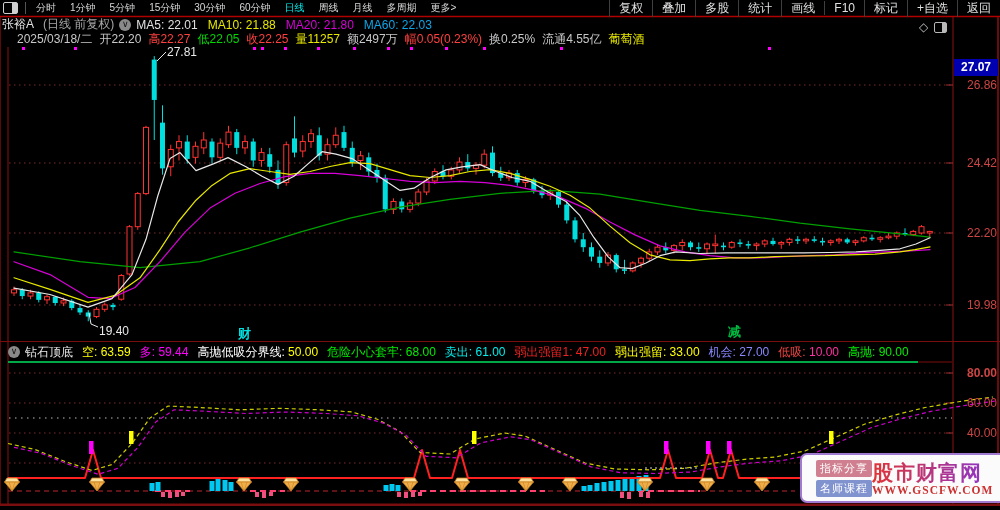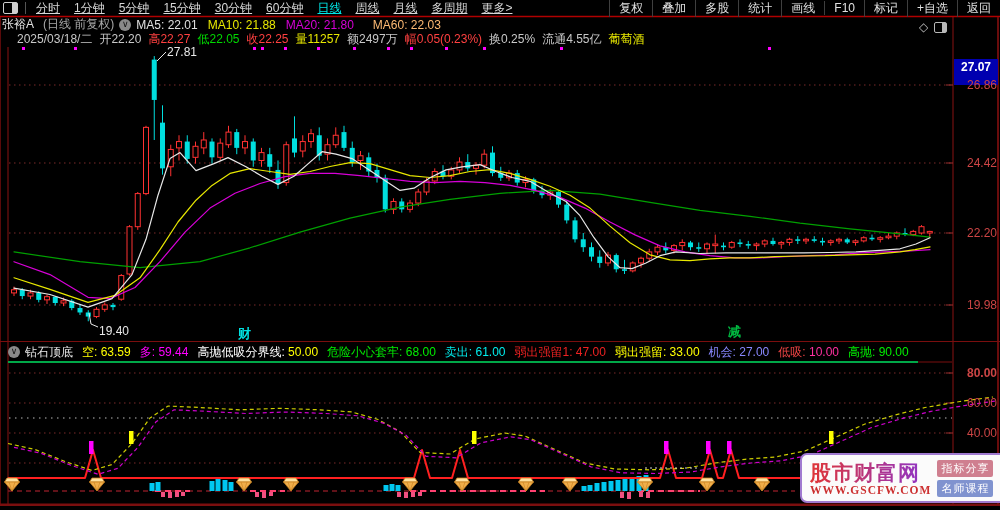--- a/index.html
+++ b/index.html
@@ -3,37 +3,37 @@
 <meta charset="utf-8">
 <style>
   html,body{margin:0;padding:0;background:#000;}
   #app{position:relative;width:1000px;height:510px;background:#000;overflow:hidden;
        font-family:"Liberation Sans","DejaVu Sans",sans-serif;}
   
   #menubar{position:absolute;left:0;top:0;width:1000px;height:16px;display:flex;align-items:center;}
   .win-icon{width:13px;height:10px;border:1.5px solid #cfcfcf;border-radius:2px;margin:0 4px 0 3px;position:relative;}
   .win-icon::after{content:"";position:absolute;right:0;top:0;width:5px;height:10px;background:#cfcfcf;}
   .menu-sep{width:1px;height:12px;background:#555;margin:0 3px;}
-  .tab{color:#d8d8d8;font-size:12px;padding:0 7px;white-space:nowrap;cursor:default;text-decoration:underline;}
+  .tab{color:#d8d8d8;font-size:10px;padding:0 7px;white-space:nowrap;cursor:default;}
   .tab.active{color:#00e8e8;}
   #rightbtns{margin-left:auto;display:flex;height:16px;align-items:center;}
   .rbtn{color:#e0e0e0;font-size:12px;padding:0 9px;border-left:1px solid #3f3f3f;white-space:nowrap;}
   
   #row2{position:absolute;left:2px;top:17px;height:15px;display:flex;align-items:center;font-size:12px;white-space:nowrap;}
   #row3{position:absolute;left:17px;top:32px;height:15px;display:flex;align-items:center;font-size:12px;white-space:nowrap;}
   .circle-icon{display:inline-block;width:12px;height:12px;border-radius:50%;background:#8a8a8a;color:#111;
       font-size:9px;line-height:11px;text-align:center;margin:0 5px;}
   #row3 span{margin-right:7px;}
   .corner-icons{position:absolute;top:20px;left:919px;display:flex;gap:6px;align-items:center;}
   .diamond-outline{color:#b8b8b8;font-size:12px;}
   .panel-icon{width:11px;height:9px;border:1.5px solid #b8b8b8;border-radius:2px;position:relative;}
   .panel-icon::after{content:"";position:absolute;right:0;top:0;width:4px;height:9px;background:#b8b8b8;}
   
   .pxlabel{position:absolute;width:42px;text-align:right;font-size:12px;color:#cd4545;transform:translateY(-50%);}
-  .pricebox{position:absolute;left:954px;top:59px;width:44px;height:26px;background:#0000b0;color:#fff;
+  .pricebox{position:absolute;left:954px;top:59px;width:44px;height:17px;background:#0000b0;color:#fff;
       font-size:12px;font-weight:bold;text-align:center;line-height:17px;}
   
   .anno{position:absolute;color:#e8e8e8;font-size:12px;}
   .cn-marker{position:absolute;font-size:13px;font-weight:bold;}
   
   #indheader{position:absolute;left:8px;top:343px;height:18px;display:flex;align-items:center;font-size:12px;white-space:nowrap;}
   #indheader .item{margin-right:9px;}
   
   #watermark{position:absolute;left:800px;top:453px;width:194px;height:46px;background:#fbfbfb;
       border:2px solid #a07ad0;border-radius:7px;display:flex;align-items:center;padding:0 4px 0 8px;z-index:5;}
@@ -475,21 +475,21 @@
 
 <div id="row2">
   <span style="color:#e0e0e0;">张裕A</span>
   <span style="color:#a8a8a8;margin-left:9px;">(日线 前复权)</span>
   <span class="circle-icon">∨</span>
 
 <span id="ma-holder" style="display:flex;gap:10px;">
         <span style="color: rgb(224, 224, 224);">MA5: 22.01</span>
         <span style="color: rgb(232, 232, 0);">MA10: 21.88</span>
         <span style="color: rgb(216, 0, 216);">MA20: 21.80</span>
-        <span style="color: #fdba74; margin-left: 9px;">MA60: 22.03</span>
+        <span style="color: #0ea5e9;">MA60: 22.03</span>
       </span>
     </div>
 <div class="corner-icons">
   <span class="diamond-outline">◇</span>
   <span class="panel-icon"></span>
 </div>
 
 <div id="row3">
       <span style="color: rgb(200, 200, 200);">2025/03/18/二</span>
       <span style="color: rgb(200, 200, 200);">开22.20</span>
@@ -534,23 +534,23 @@
       </span>
 </div>
 
 <div id="ind-labels">
       <div class="pxlabel" style="left: 955px; top: 373px; font-weight: bold;">80.00</div>
       <div class="pxlabel" style="left: 955px; top: 403px;">60.00</div>
       <div class="pxlabel" style="left: 955px; top: 433px;">40.00</div>
     </div>
 
 <div id="watermark">
+  <div id="wm-right">
+    <div class="wm-badge" id="wm-badge1">指标分享</div>
+    <div class="wm-badge" id="wm-badge2">名师课程</div>
+  </div>
   <div id="wm-left">
     <div id="wm-title">股市财富网</div>
     <div id="wm-url">WWW.GSCFW.COM</div>
   </div>
-  <div id="wm-right">
-    <div class="wm-badge" id="wm-badge1">指标分享</div>
-    <div class="wm-badge" id="wm-badge2">名师课程</div>
-  </div>
 </div>
 
 </div>
 
 </body></html>

